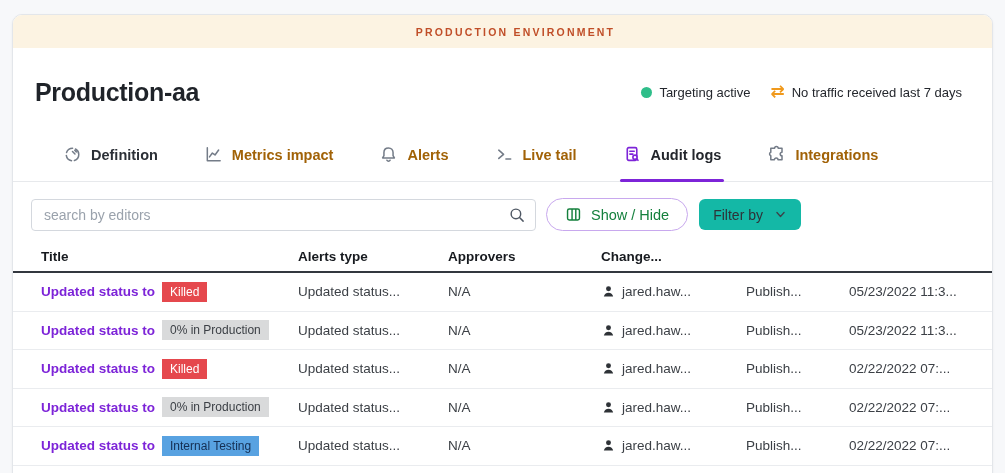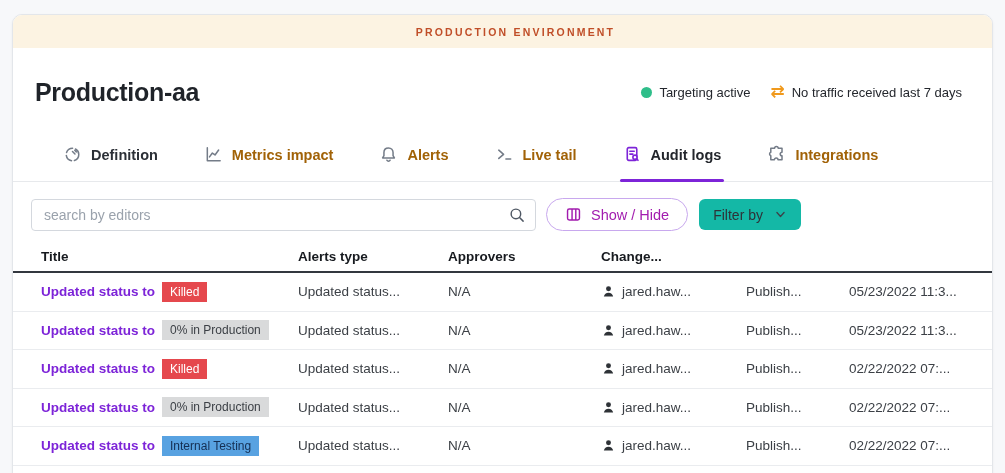--- a/index.html
+++ b/index.html
@@ -44,21 +44,21 @@
   .search-box { position:relative; width:505px; height:32px; flex:none; }
   .search-box input {
     width:100%; height:32px; border:1px solid #d4d8de; border-radius:4px;
     padding:0 36px 0 12px; font-size:14px; color:#2e3237; outline:none;
     font-family:"Liberation Sans","DejaVu Sans",sans-serif; background:#fff;
   }
   .search-box input::placeholder { color:#9aa2ac; }
   .search-box svg { position:absolute; right:10px; top:7px; width:18px; height:18px; color:#4f5864; }
   .btn-showhide {
     margin-left:10px; height:33px; display:flex; align-items:center; gap:9px;
-    border:1px solid #c8a8ee; background:#fff; color:#a21caf; border-radius:17px;
+    border:1px solid #c8a8ee; background:#fff; color:#15803d; border-radius:17px;
     padding:0 18px; font-size:14.5px; cursor:pointer;
     font-family:"Liberation Sans","DejaVu Sans",sans-serif;
   }
   .btn-showhide svg { width:17px; height:17px; }
   .btn-filter {
     margin-left:11px; height:31px; display:flex; align-items:center; gap:11px;
     border:none; background:#14b8a6; color:#2e3238; border-radius:6px;
     padding:0 14px; font-size:14px; cursor:pointer;
     font-family:"Liberation Sans","DejaVu Sans",sans-serif;
   }

